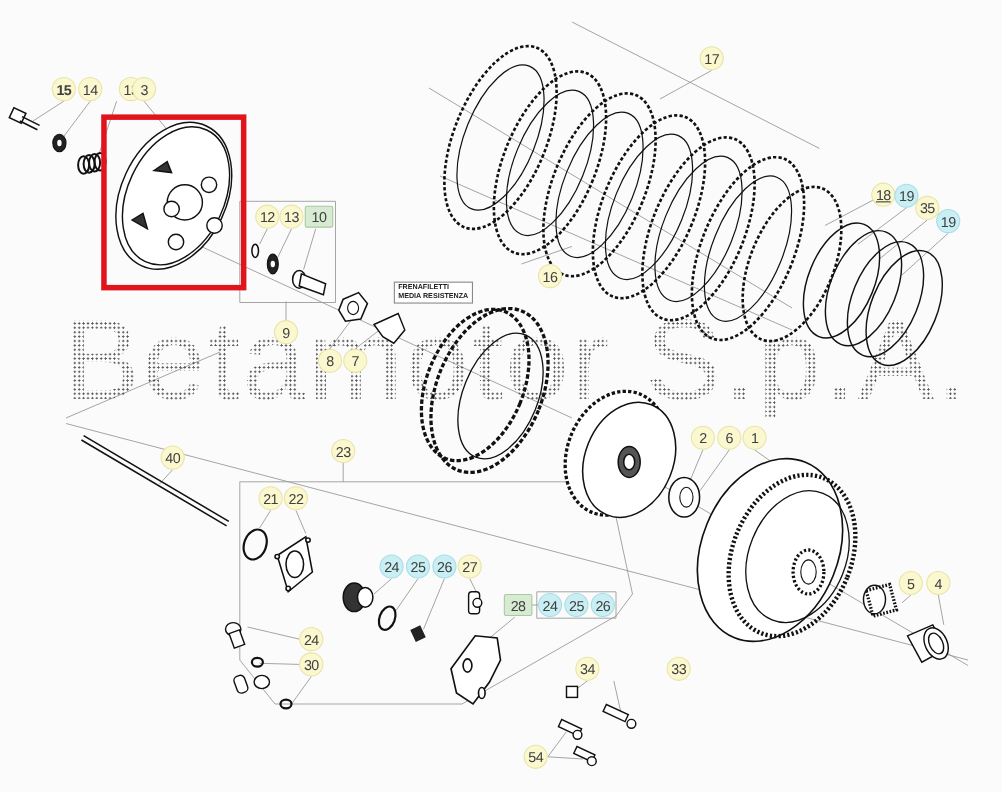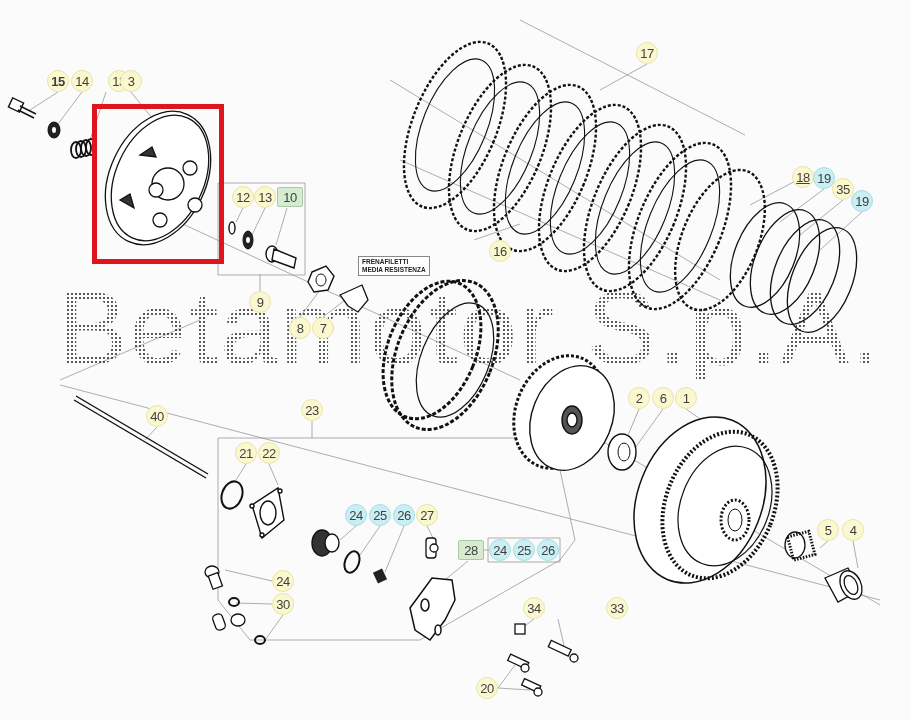--- a/index.html
+++ b/index.html
@@ -296,15 +296,15 @@
       <div class="callout green" style="left: 468px; top: 550px;">28</div>
       <div class="callout cyan" style="left: 500px; top: 550px;">24</div>
       <div class="callout cyan" style="left: 524px; top: 550px;">25</div>
       <div class="callout cyan" style="left: 548px; top: 550px;">26</div>
       <div class="callout yellow" style="left: 828px; top: 530px;">5</div>
       <div class="callout yellow" style="left: 853px; top: 530px;">4</div>
       <div class="callout yellow" style="left: 283px; top: 581px;">24</div>
       <div class="callout yellow" style="left: 283px; top: 604px;">30</div>
       <div class="callout yellow" style="left: 534px; top: 608px;">34</div>
       <div class="callout yellow" style="left: 558px; top: 608px; margin-left: 48px;">33</div>
-      <div class="callout yellow" style="left: 487px; top: 688px;">20</div>
+      <div class="callout yellow" style="left: 487px; top: 688px;">54</div>
     </div>
 </div>
 
 </body></html>

